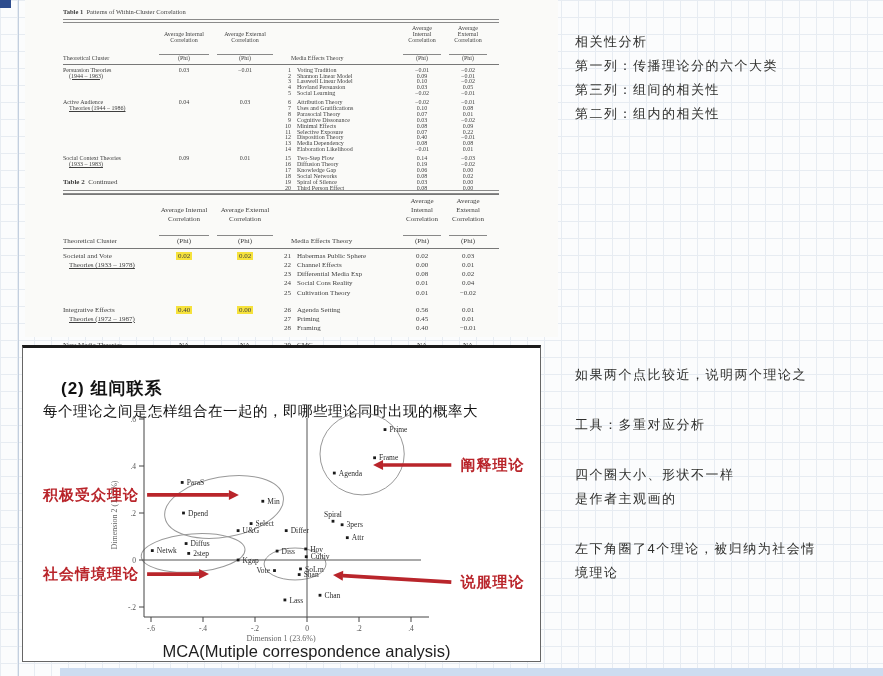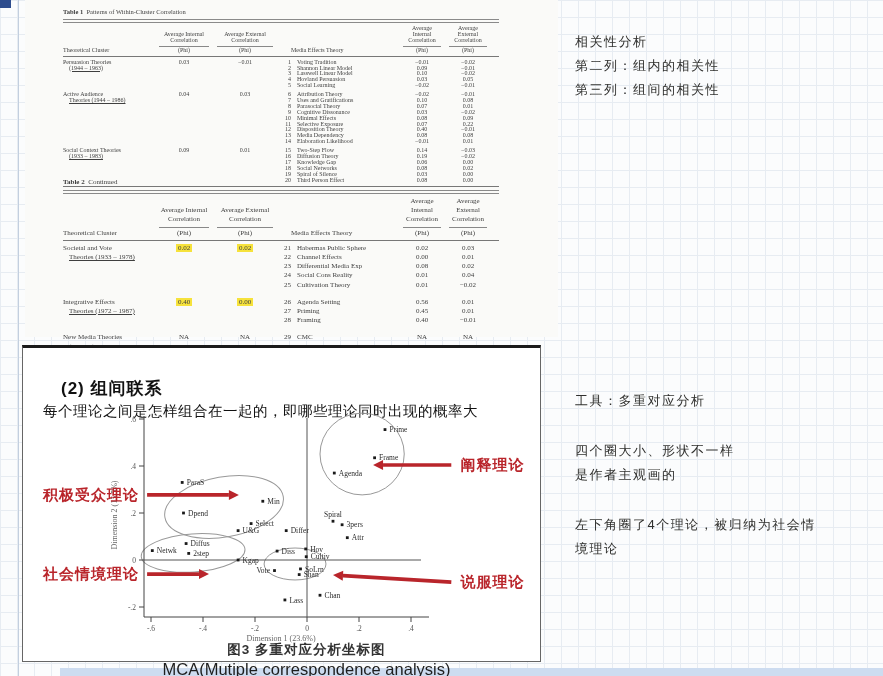--- a/index.html
+++ b/index.html
@@ -18,21 +18,21 @@
     color:#3f3f3f;font-family:"Liberation Serif","DejaVu Serif",serif;}
   .tbl{position:absolute;left:38px;width:436px;--cols:92px 58px 64px 18px 104px 46px 46px;}
   .t1{top:8px;font-size:6px;line-height:5.9px;}
   .t2{top:178px;font-size:7px;line-height:9.2px;}
   .tbl-title{margin-bottom:3px;}
   .t1 .tbl-title{font-size:6.5px;line-height:8px;}
   .t2 .tbl-title{font-size:7px;line-height:9px;}
   .rule2{height:2px;border-top:1px solid #8a8a8a;border-bottom:1px solid #8a8a8a;margin-bottom:2px;}
   .thead{display:grid;grid-template-columns:var(--cols);border-bottom:1px solid #777;
     padding:1px 0 2px;align-items:end;}
-  .chdr{text-align:center;border-bottom:1px solid #888;margin:0 4px 1px;padding-bottom:2px;}
+  .chdr{text-align:center;border-bottom:1px solid #888;margin:0 4px 1px;padding-bottom:10px;}
   .phi{text-align:center;}
   .hcl{align-self:end;}
   .hth{padding-left:14px;}
   .tbody{border-bottom:1px solid #777;padding:3px 0;}
   .tb-group{display:grid;grid-template-columns:var(--cols);}
   .t1 .tb-group{grid-auto-rows:5.9px;margin-bottom:3px;}
   .t2 .tb-group{grid-auto-rows:9.2px;margin-bottom:8px;}
   .tb-group:last-child{margin-bottom:0;}
   .c-years{padding-left:6px;text-decoration:underline;}
   .c-val{text-align:center;}
@@ -253,25 +253,27 @@
             <div class="c-val" style="grid-area: 1 / 6;">NA</div>
             <div class="c-val" style="grid-area: 1 / 7;">NA</div>
             <div class="c-years" style="grid-area: 2 / 1;">(1996 – )</div>
           </div>
         </div>
       </div>
   </section>
 
   <aside id="noteTop" class="note note-top">
       <div class="note-line">相关性分析</div>
+      <div class="note-line">第一列：传播理论分的六个大类</div>
+      <div class="note-line">第三列：组间的相关性</div>
       <div class="note-line">第二列：组内的相关性</div>
-      <div class="note-line">第三列：组间的相关性</div>
       <div class="note-gap"></div>
     </aside>
   <aside id="noteBottom" class="note note-bottom">
+      <div class="note-line">如果两个点比较近，说明两个理论之</div>
       <div class="note-gap"></div>
       <div class="note-line">工具：多重对应分析</div>
       <div class="note-gap"></div>
       <div class="note-line">四个圈大小、形状不一样</div>
       <div class="note-line">是作者主观画的</div>
       <div class="note-gap"></div>
       <div class="note-line">左下角圈了4个理论，被归纳为社会情</div>
       <div class="note-line">境理论</div>
     </aside>
 
@@ -366,17 +368,16 @@
         <polygon points="177.98000000000002,164.1 167.98000000000002,169.1 167.98000000000002,159.1" fill="#b9252b"></polygon>
         <text x="12.100000000000023" y="169.1" font-size="15" font-weight="bold" letter-spacing="1" font-family="&quot;Liberation Sans&quot;,&quot;DejaVu Sans&quot;,sans-serif" fill="#b9252b">社会情境理论</text>
         <line x1="420.3" y1="55.05999999999999" x2="352.04" y2="55.05999999999999" stroke="#b9252b" stroke-width="3.6"></line>
         <polygon points="342.04,55.05999999999999 352.04,50.05999999999999 352.04,60.05999999999999" fill="#b9252b"></polygon>
         <text x="429.4" y="60.05999999999999" font-size="15" font-weight="bold" letter-spacing="1" font-family="&quot;Liberation Sans&quot;,&quot;DejaVu Sans&quot;,sans-serif" fill="#b9252b">阐释理论</text>
         <line x1="420.3" y1="172.09" x2="311.98228978480284" y2="165.63488709199373" stroke="#b9252b" stroke-width="3.6"></line>
         <polygon points="302,165.04 312.27973333079973,160.6437421995923 311.68484623880596,170.62603198439515" fill="#b9252b"></polygon>
         <text x="429.4" y="177.09" font-size="15" font-weight="bold" letter-spacing="1" font-family="&quot;Liberation Sans&quot;,&quot;DejaVu Sans&quot;,sans-serif" fill="#b9252b">说服理论</text>
       </svg>
     <div class="fig-captions">
-      <div class="cap-cn">图3 多重对应分析坐标图</div>
       <div class="cap-en">MCA(Mutiple correspondence analysis)</div>
     </div>
   </section>
 </div>
 
 </body></html>

